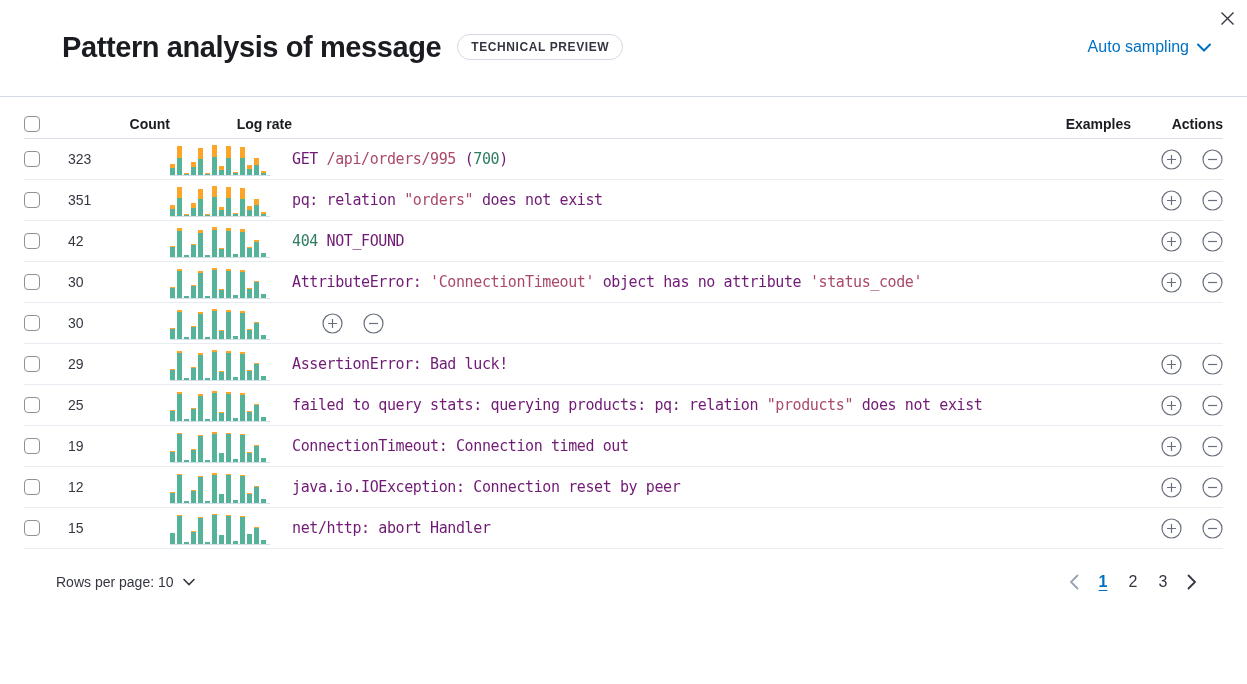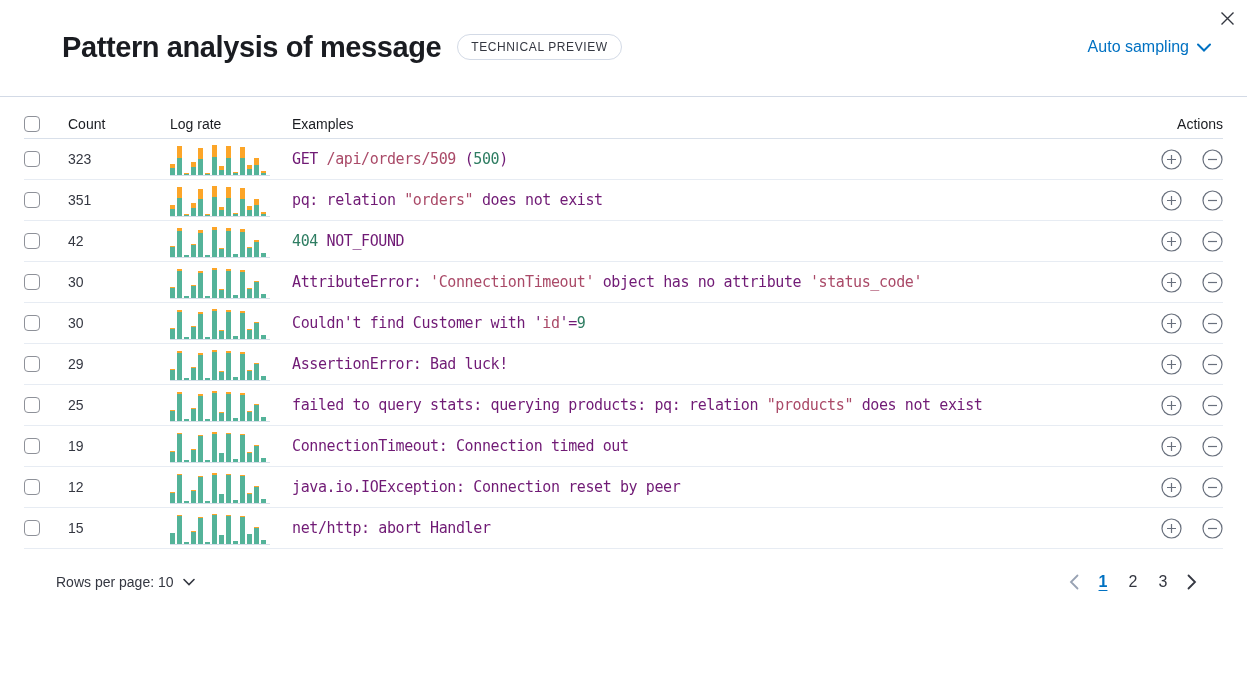--- a/index.html
+++ b/index.html
@@ -6,38 +6,38 @@
   html,body { width:1247px; height:684px; background:#fff; overflow:hidden;
     font-family:"Liberation Sans", sans-serif; color:#343741; }
   .flyout { position:relative; width:1247px; height:684px; background:#fff; }
 
   
   .close-btn { position:absolute; top:4px; right:6px; width:28px; height:28px;
     background:none; border:none; cursor:pointer; display:flex; align-items:center; justify-content:center; }
   .header { display:flex; align-items:center; padding:22px 36px 0 24px; height:72px; }
   .title { font-size:29px; font-weight:700; color:#1a1c21; letter-spacing:-0.4px;margin-left:38px; }
   .badge { margin-left:16px; border:1px solid #d3dae6; border-radius:15px; padding:5px 13px;
-    font-size:12px; font-weight:400; letter-spacing:0.6px; color:#343741; white-space:nowrap; background:#fff; }
+    font-size:12px; font-weight:700; letter-spacing:0.6px; color:#343741; white-space:nowrap; background:#fff; }
   .sampling { margin-left:auto; display:flex; align-items:center; gap:8px; background:none; border:none;
     color:#0071c2; font-size:16px; font-family:inherit; cursor:pointer; }
   .header-rule { border:none; border-top:1px solid #d3dae6; margin-top:24px; }
 
   .content { padding:0 24px; }
   .patterns-found { margin-top:31px; font-size:16px; color:#343741; }
 
   
   .table { margin-top:13px; }
   .thead { display:flex; align-items:center; height:29px; border-bottom:1px solid #d9e0ea; }
   .trow { display:flex; align-items:center; height:41px; border-bottom:1px solid #e7ecf3; }
   .col-check { width:44px; display:flex; align-items:center; }
   .col-count { width:102px; font-size:14px; }
   .col-spark { width:122px; }
   .col-example { flex:1; overflow:hidden; white-space:nowrap; }
   .col-actions { width:92px; display:flex; justify-content:flex-end; align-items:center; gap:20px; }
-  .th { font-size:14px; font-weight:400; color:#1a1c21; }
+  .th { font-size:14px; font-weight:700; color:#1a1c21;text-align:right; }
   .checkbox { width:16px; height:16px; border:1px solid #8e9199; border-radius:4px; background:#fff; cursor:pointer; }
 
   .spark { width:100px; height:33px; display:flex; align-items:flex-end; gap:2px;
     border-bottom:1px solid #d3dfe8; padding-bottom:0; }
   .bar { width:5px; display:flex; flex-direction:column; justify-content:flex-end; }
   .bar-green { background:#54b399; width:100%; }
   .bar-orange { background:#fca528; width:100%; }
 
   .example { font-family:"DejaVu Sans Mono", monospace; font-size:15px; letter-spacing:-0.4px; }
   .seg-purple { color:#701a75; }
@@ -150,21 +150,21 @@
                 <div class="bar">
                   <div class="bar-orange" style="height: 7px;"></div>
                   <div class="bar-green" style="height: 10px;"></div>
                 </div>
                 <div class="bar">
                   <div class="bar-orange" style="height: 2px;"></div>
                   <div class="bar-green" style="height: 2px;"></div>
                 </div>
               </div>
             </div>
-    <div class="col-example example"><span class="seg-purple">GET </span><span class="seg-red">/api/orders/509</span><span class="seg-purple"> (</span><span class="seg-green">500</span><span class="seg-purple">)</span></div>
+    <div class="col-example example"><span class="seg-purple">GET </span><span class="seg-red">/api/orders/995</span><span class="seg-purple"> (</span><span class="seg-green">700</span><span class="seg-purple">)</span></div>
     <div class="col-actions">
       <button class="icon-btn">
         <svg width="21" height="21" viewBox="0 0 21 21">
           <circle cx="10.5" cy="10.5" r="9.5" stroke="#69707d" stroke-width="1.2" fill="none"></circle>
           <path d="M10.5 6 V15 M6 10.5 H15" stroke="#69707d" stroke-width="1.2" fill="none"></path>
         </svg>
       </button>
       <button class="icon-btn">
         <svg width="21" height="21" viewBox="0 0 21 21">
           <circle cx="10.5" cy="10.5" r="9.5" stroke="#69707d" stroke-width="1.2" fill="none"></circle>
@@ -466,21 +466,20 @@
                 </div>
                 <div class="bar">
                   <div class="bar-orange" style="height: 1px;"></div>
                   <div class="bar-green" style="height: 16px;"></div>
                 </div>
                 <div class="bar">
                   <div class="bar-green" style="height: 4px;"></div>
                 </div>
               </div>
             </div>
-    <div class="col-example example"><span class="seg-purple">Couldn't find Customer with '</span><span class="seg-red">id</span><span class="seg-purple">'=</span><span class="seg-green">9</span></div>
     <div class="col-actions">
       <button class="icon-btn">
         <svg width="21" height="21" viewBox="0 0 21 21">
           <circle cx="10.5" cy="10.5" r="9.5" stroke="#69707d" stroke-width="1.2" fill="none"></circle>
           <path d="M10.5 6 V15 M6 10.5 H15" stroke="#69707d" stroke-width="1.2" fill="none"></path>
         </svg>
       </button>
       <button class="icon-btn">
         <svg width="21" height="21" viewBox="0 0 21 21">
           <circle cx="10.5" cy="10.5" r="9.5" stroke="#69707d" stroke-width="1.2" fill="none"></circle>

